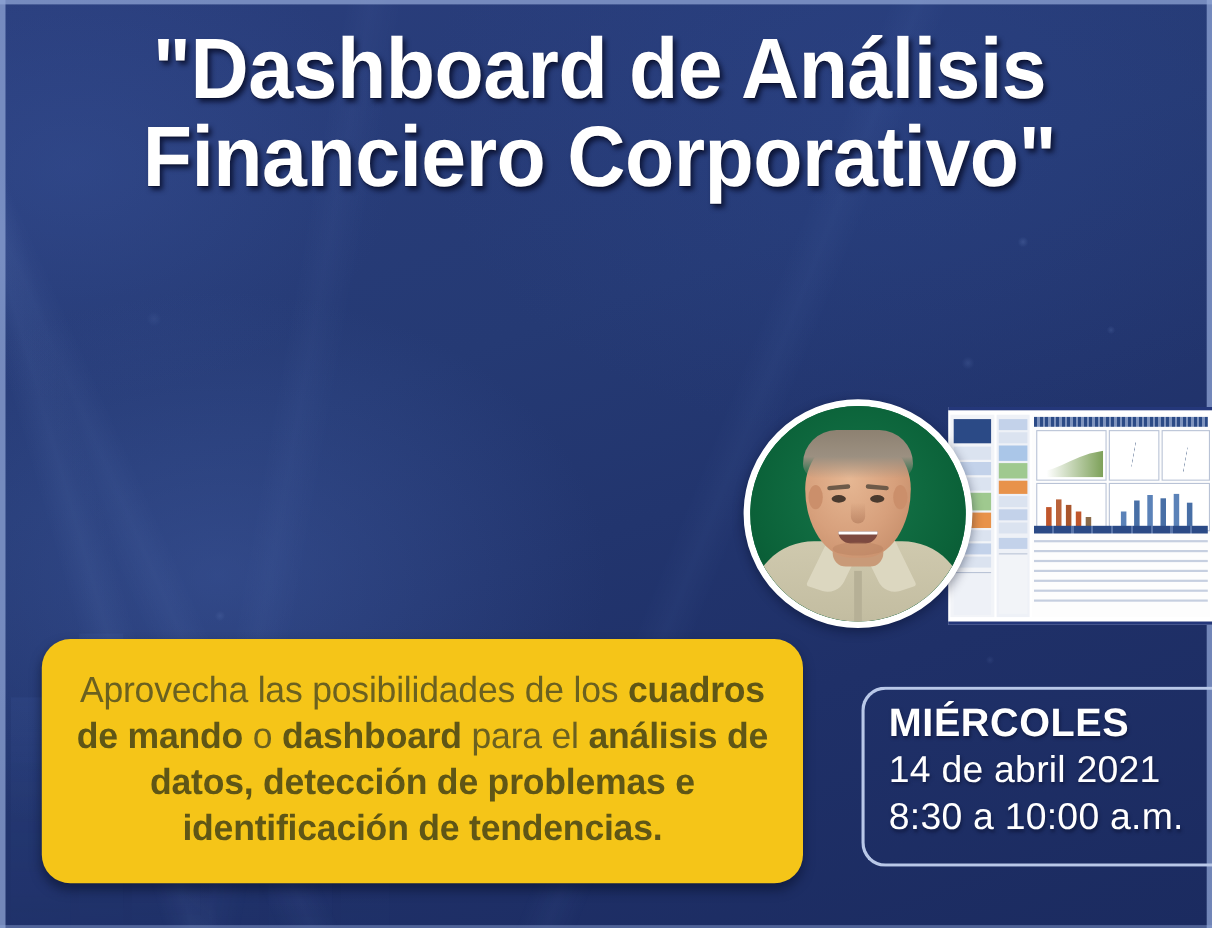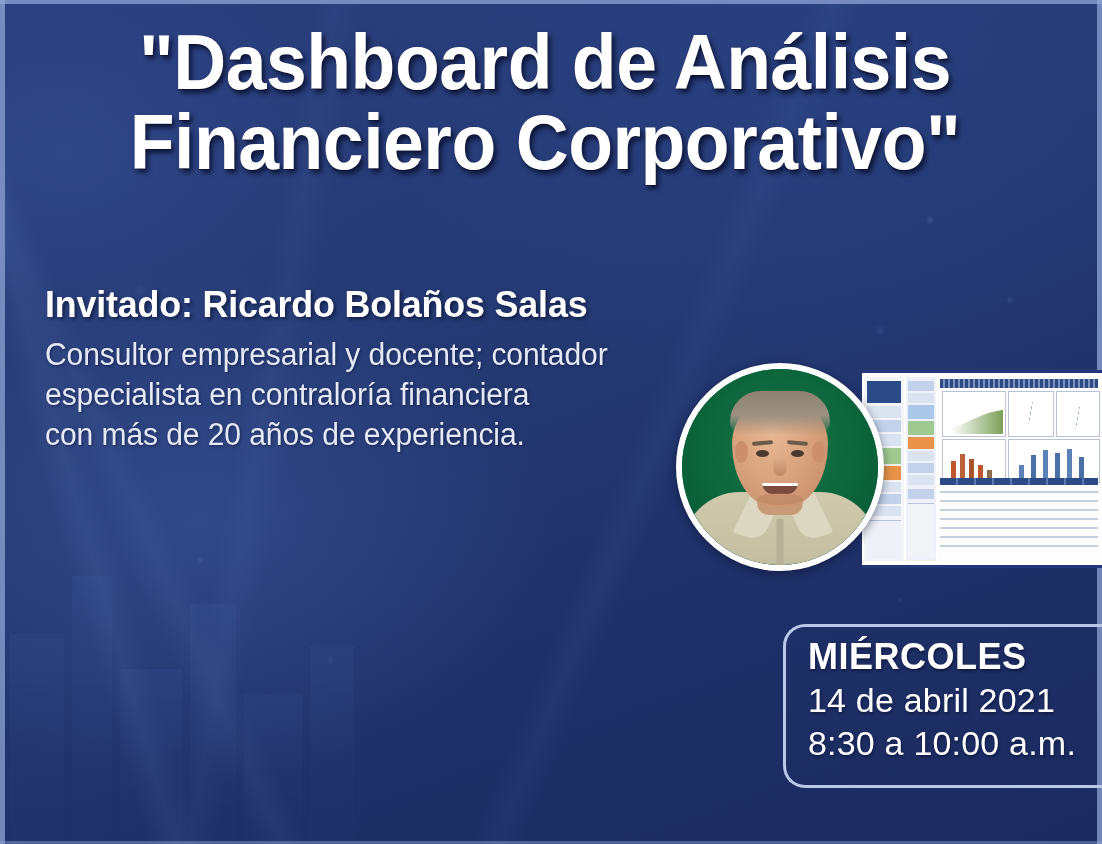--- a/index.html
+++ b/index.html
@@ -333,28 +333,20 @@
   <div class="edge edge-top"></div>
   <div class="edge edge-left"></div>
   <div class="edge edge-right"></div>
   <div class="edge edge-bottom"></div>
 
   <div class="title">
     <span class="line">"Dashboard de Análisis</span>
     <span class="line">Financiero Corporativo"</span>
   </div>
 
-  <div class="speaker">
-    <div class="speaker-name">Invitado: Ricardo Bolaños Salas</div>
-    <div class="speaker-bio">
-      <span>Consultor empresarial y docente; contador</span>
-      <span>especialista en contraloría financiera</span>
-      <span>con más de 20 años de experiencia.</span>
-    </div>
-  </div>
 
   <div class="dash-shot">
     <div class="ds-sidebar">
       <div class="blk" style="top:4px;  height:22px; background:#2b4a86;"></div>
       <div class="blk" style="top:29px; height:12px; background:#dbe3f0;"></div>
       <div class="blk" style="top:43px; height:12px; background:#c3d2ea;"></div>
       <div class="blk" style="top:57px; height:12px; background:#dbe3f0;"></div>
       <div class="blk" style="top:71px; height:16px; background:#9fc98f;"></div>
       <div class="blk" style="top:89px; height:14px; background:#e8924a;"></div>
       <div class="blk" style="top:105px;height:10px; background:#dbe3f0;"></div>
@@ -429,20 +421,25 @@
     <div class="pt-ear-r"></div>
     <div class="pt-brow-l"></div>
     <div class="pt-brow-r"></div>
     <div class="pt-eye-l"></div>
     <div class="pt-eye-r"></div>
     <div class="pt-nose"></div>
     <div class="pt-mouth"></div>
     <div class="pt-chin"></div>
   </div>
 
+  <div class="callout">
+    <div class="callout-text">
+      <span>Aprovecha las posibilidades de los </span><b>cuadros de mando</b><span> o </span><b>dashboard</b><span> para el </span><b>análisis de datos, detección de problemas e identificación de tendencias.</b>
+    </div>
+  </div>
 
   <div class="datebox">
     <div class="date-day">MIÉRCOLES</div>
     <div class="date-date">14 de abril 2021</div>
     <div class="date-time">8:30 a 10:00 a.m.</div>
   </div>
 
 </div>
 
 </body></html>

